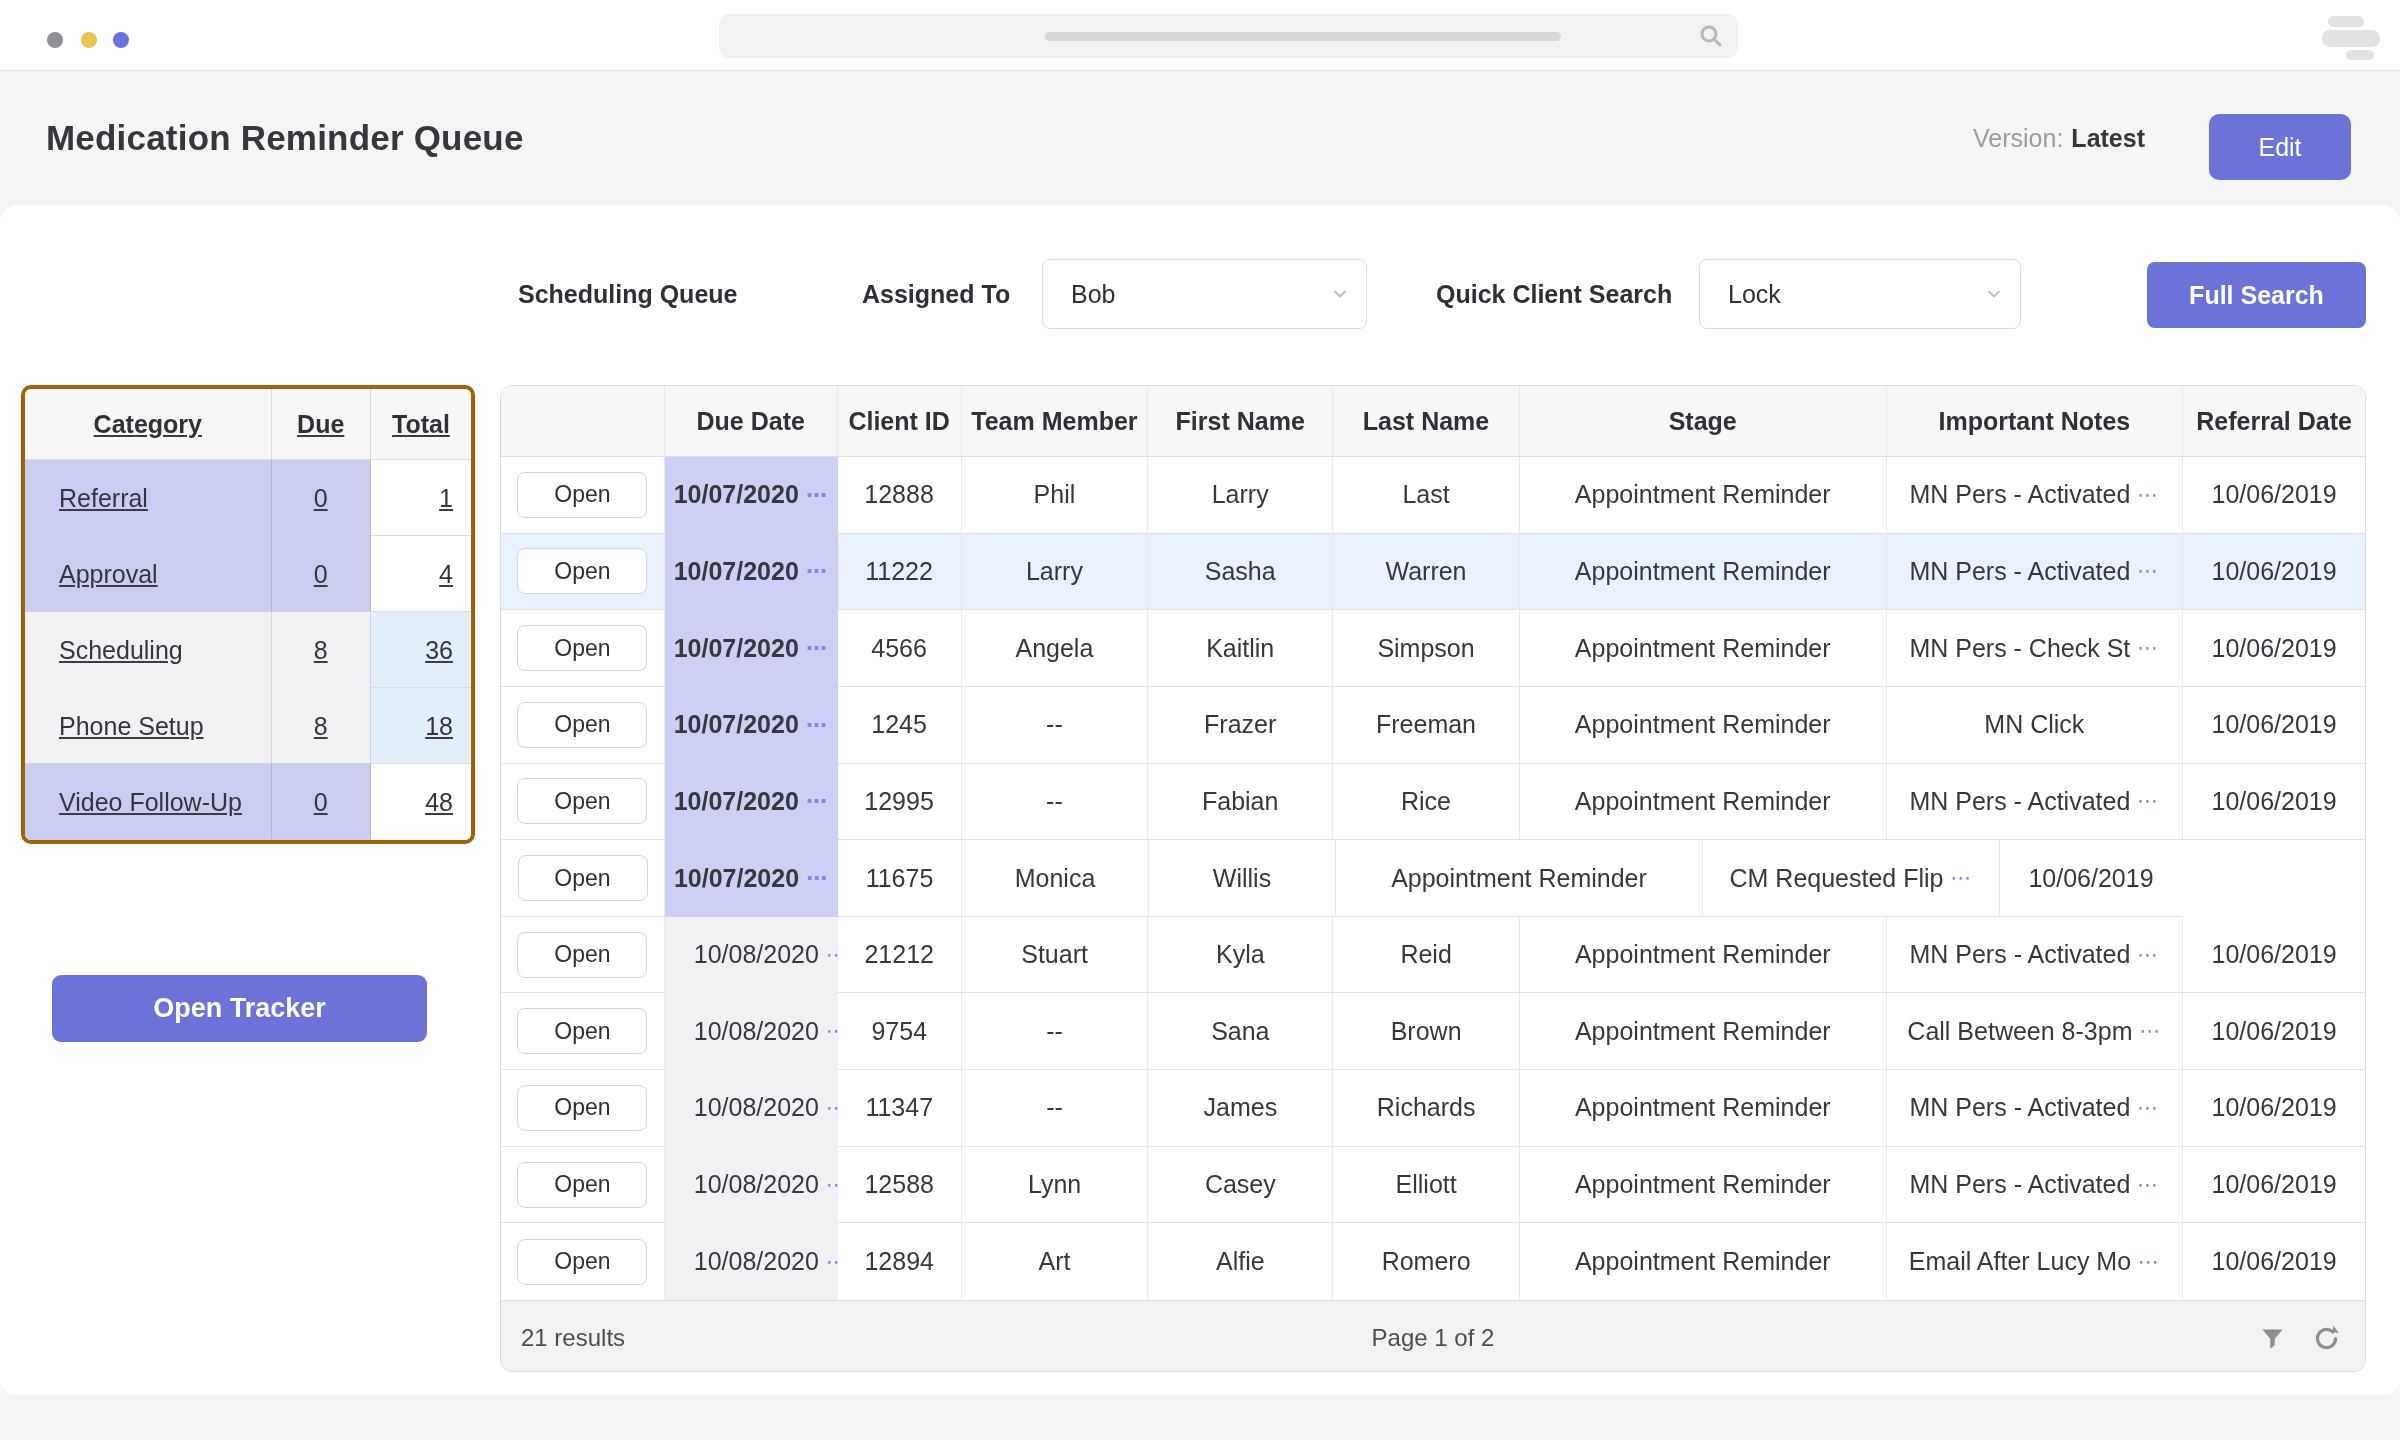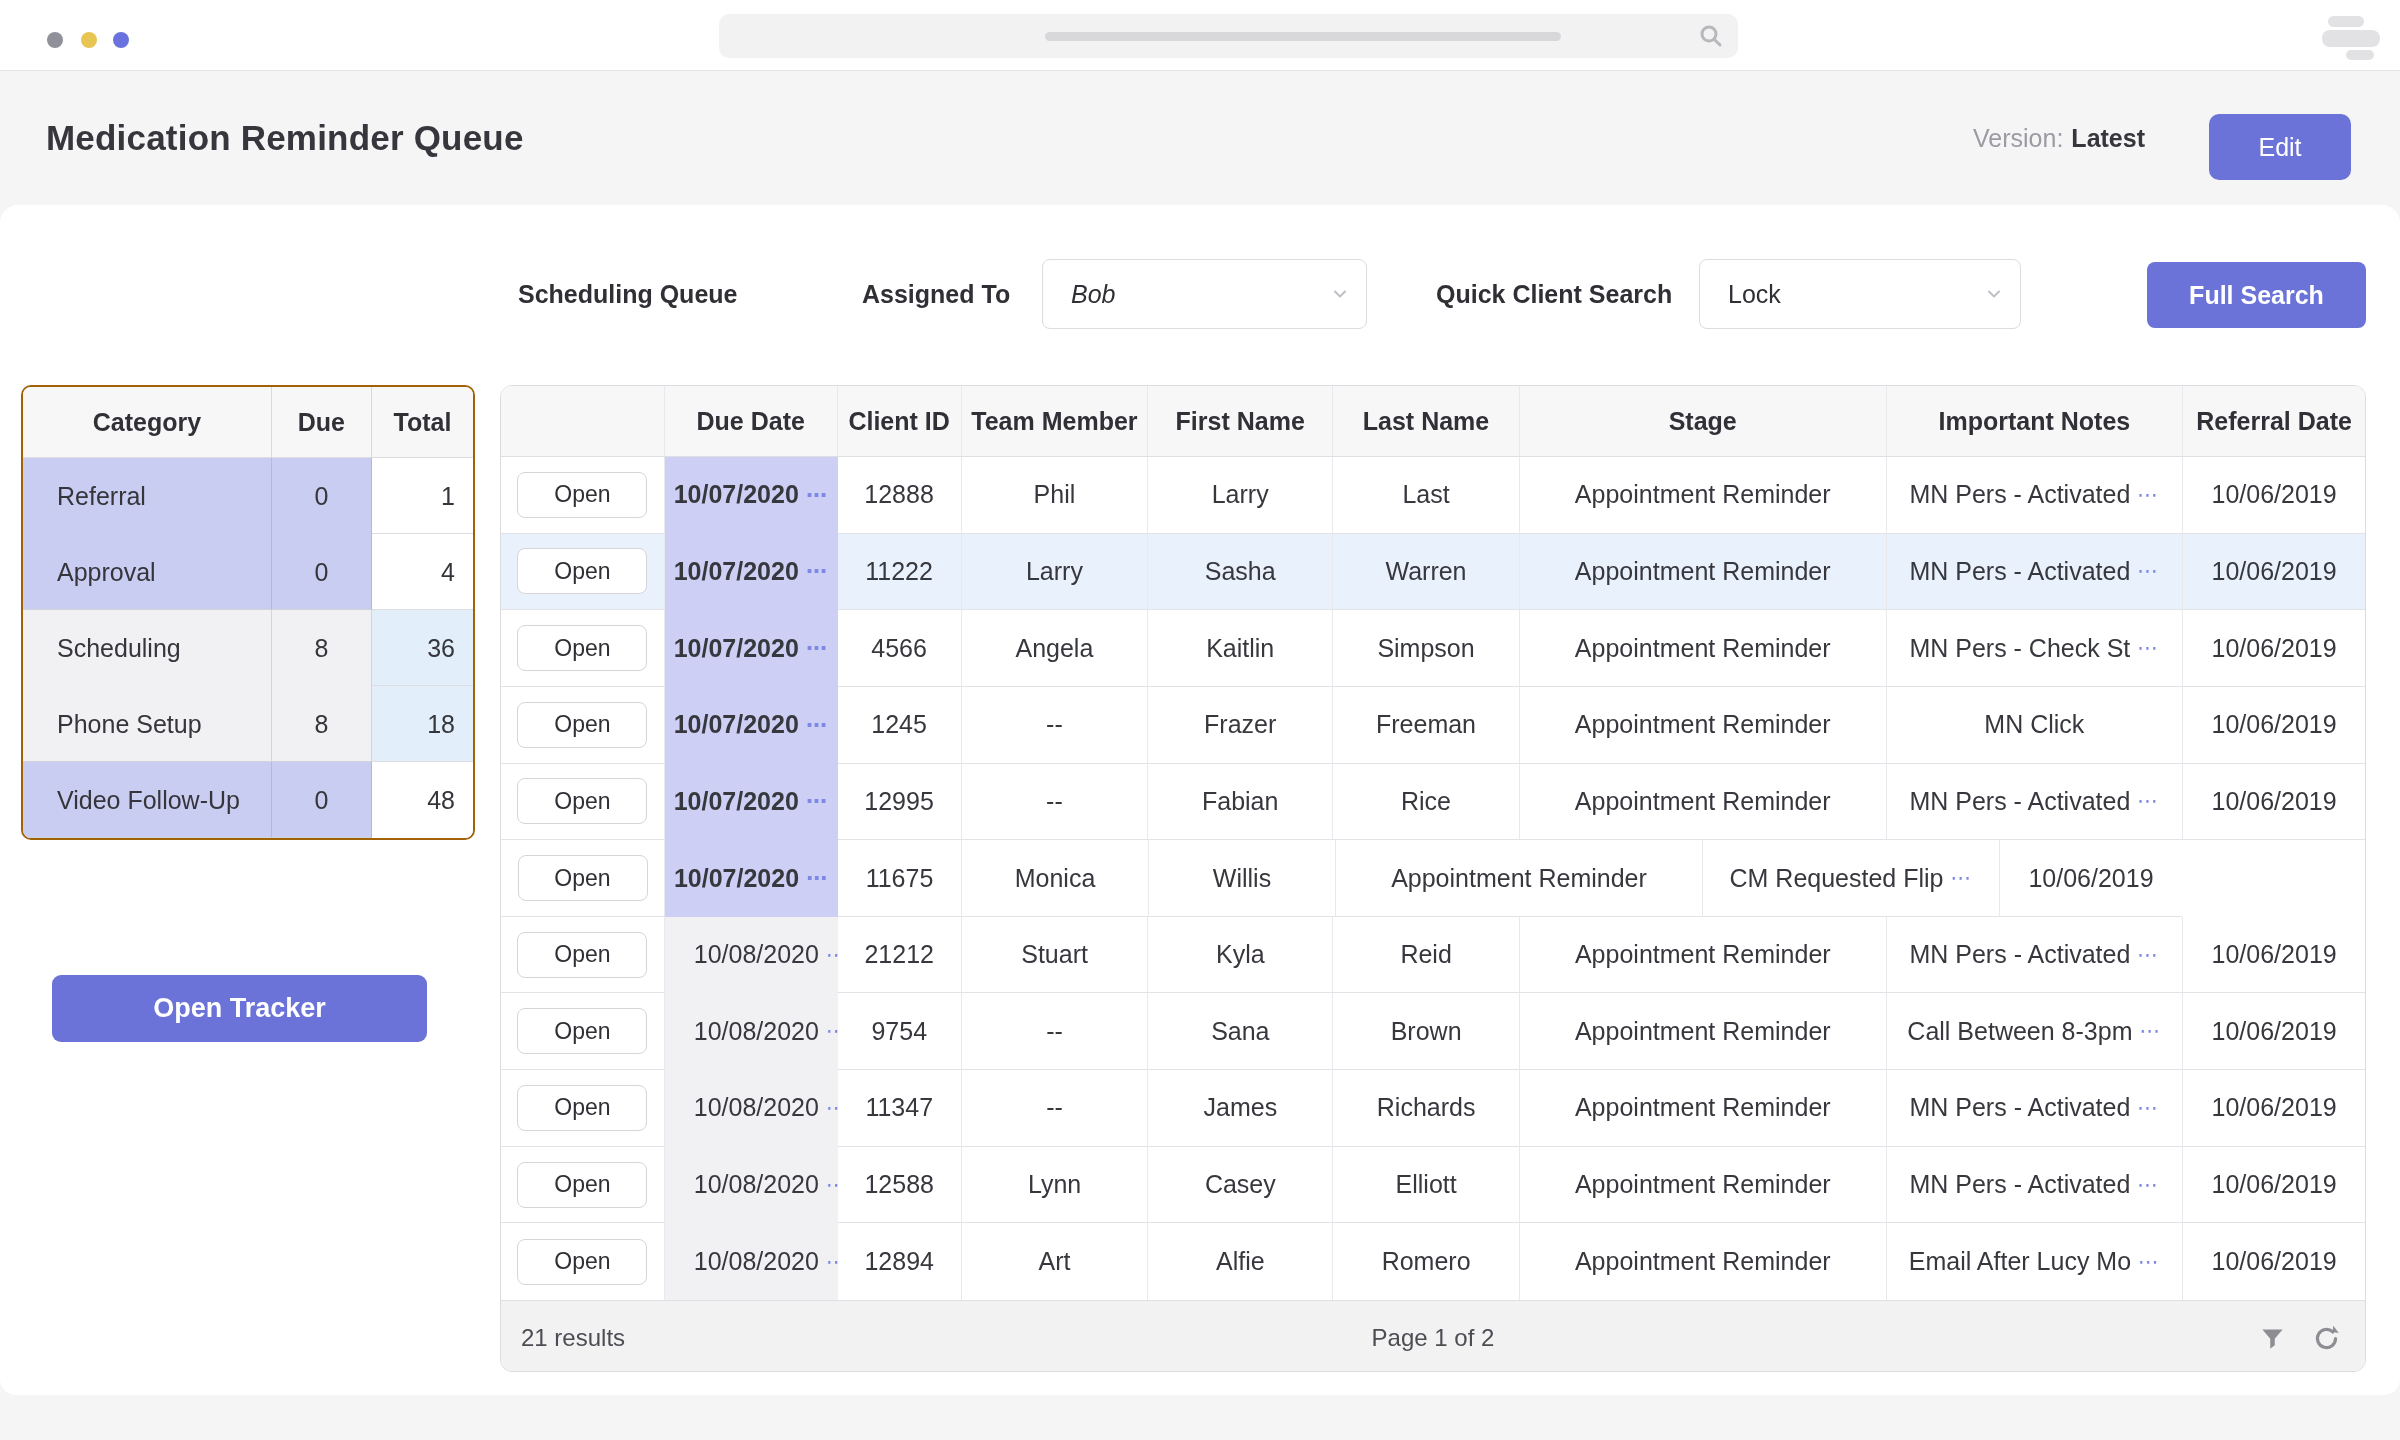--- a/index.html
+++ b/index.html
@@ -36,25 +36,25 @@
   
   .panel{position:absolute;top:205px;left:0;width:2400px;height:1190px;background:#ffffff;border-radius:18px 18px 16px 16px;}
   
   .tb-label{position:absolute;top:54px;height:70px;line-height:70px;font-size:25px;font-weight:600;color:#2f2f35;}
   .lbl-queue{left:518px;}
   .lbl-assigned{left:862px;}
   .lbl-quick{left:1436px;}
   .select{position:absolute;top:54px;height:70px;background:#fff;border:1px solid #dcdce1;border-radius:8px;box-sizing:border-box;cursor:pointer;}
   .select .sel-value{position:absolute;left:28px;top:0;height:68px;line-height:68px;font-size:25px;color:#2f2f35;}
   .select .chev{position:absolute;right:18px;top:26px;width:16px;height:16px;}
-  .sel-assigned{left:1042px;width:325px;font-style:italic;}
+  .sel-assigned{left:1042px;width:325px;}
   .sel-quick{left:1699px;width:322px;}
   .full-search-btn{position:absolute;left:2147px;top:57px;width:219px;height:66px;border-radius:8px;font-size:25px;font-weight:600;}
   
-  .summary-table{position:absolute;left:21px;top:180px;width:454px;border:2px solid #a16207;border-radius:10px;overflow:hidden;background:#fff;box-sizing:border-box;}
+  .summary-table{position:absolute;left:21px;top:180px;width:454px;border:4px solid #a16207;border-radius:10px;overflow:hidden;background:#fff;box-sizing:border-box;text-decoration:underline;}
   .sum-head{display:flex;height:70px;background:#f7f7f8;border-bottom:1px solid #dcdce1;}
   .sum-head .cell{line-height:70px;font-size:25px;font-weight:600;color:#303036;}
   .sum-row{display:flex;height:76px;cursor:pointer;}
   .summary-table .cell{box-sizing:border-box;border-right:1px solid rgba(110,110,130,.22);}
   .summary-table .cell:last-child{border-right:none;}
   .cell.cat{width:251px;padding-left:34px;text-align:left;}
   .cell.due{width:101px;text-align:center;}
   .cell.tot{width:102px;text-align:right;padding-right:18px;}
   .sum-row .cell{line-height:76px;font-size:25px;color:#35353b;}
   .sum-row .lavender{background:#c9cdf1;}

